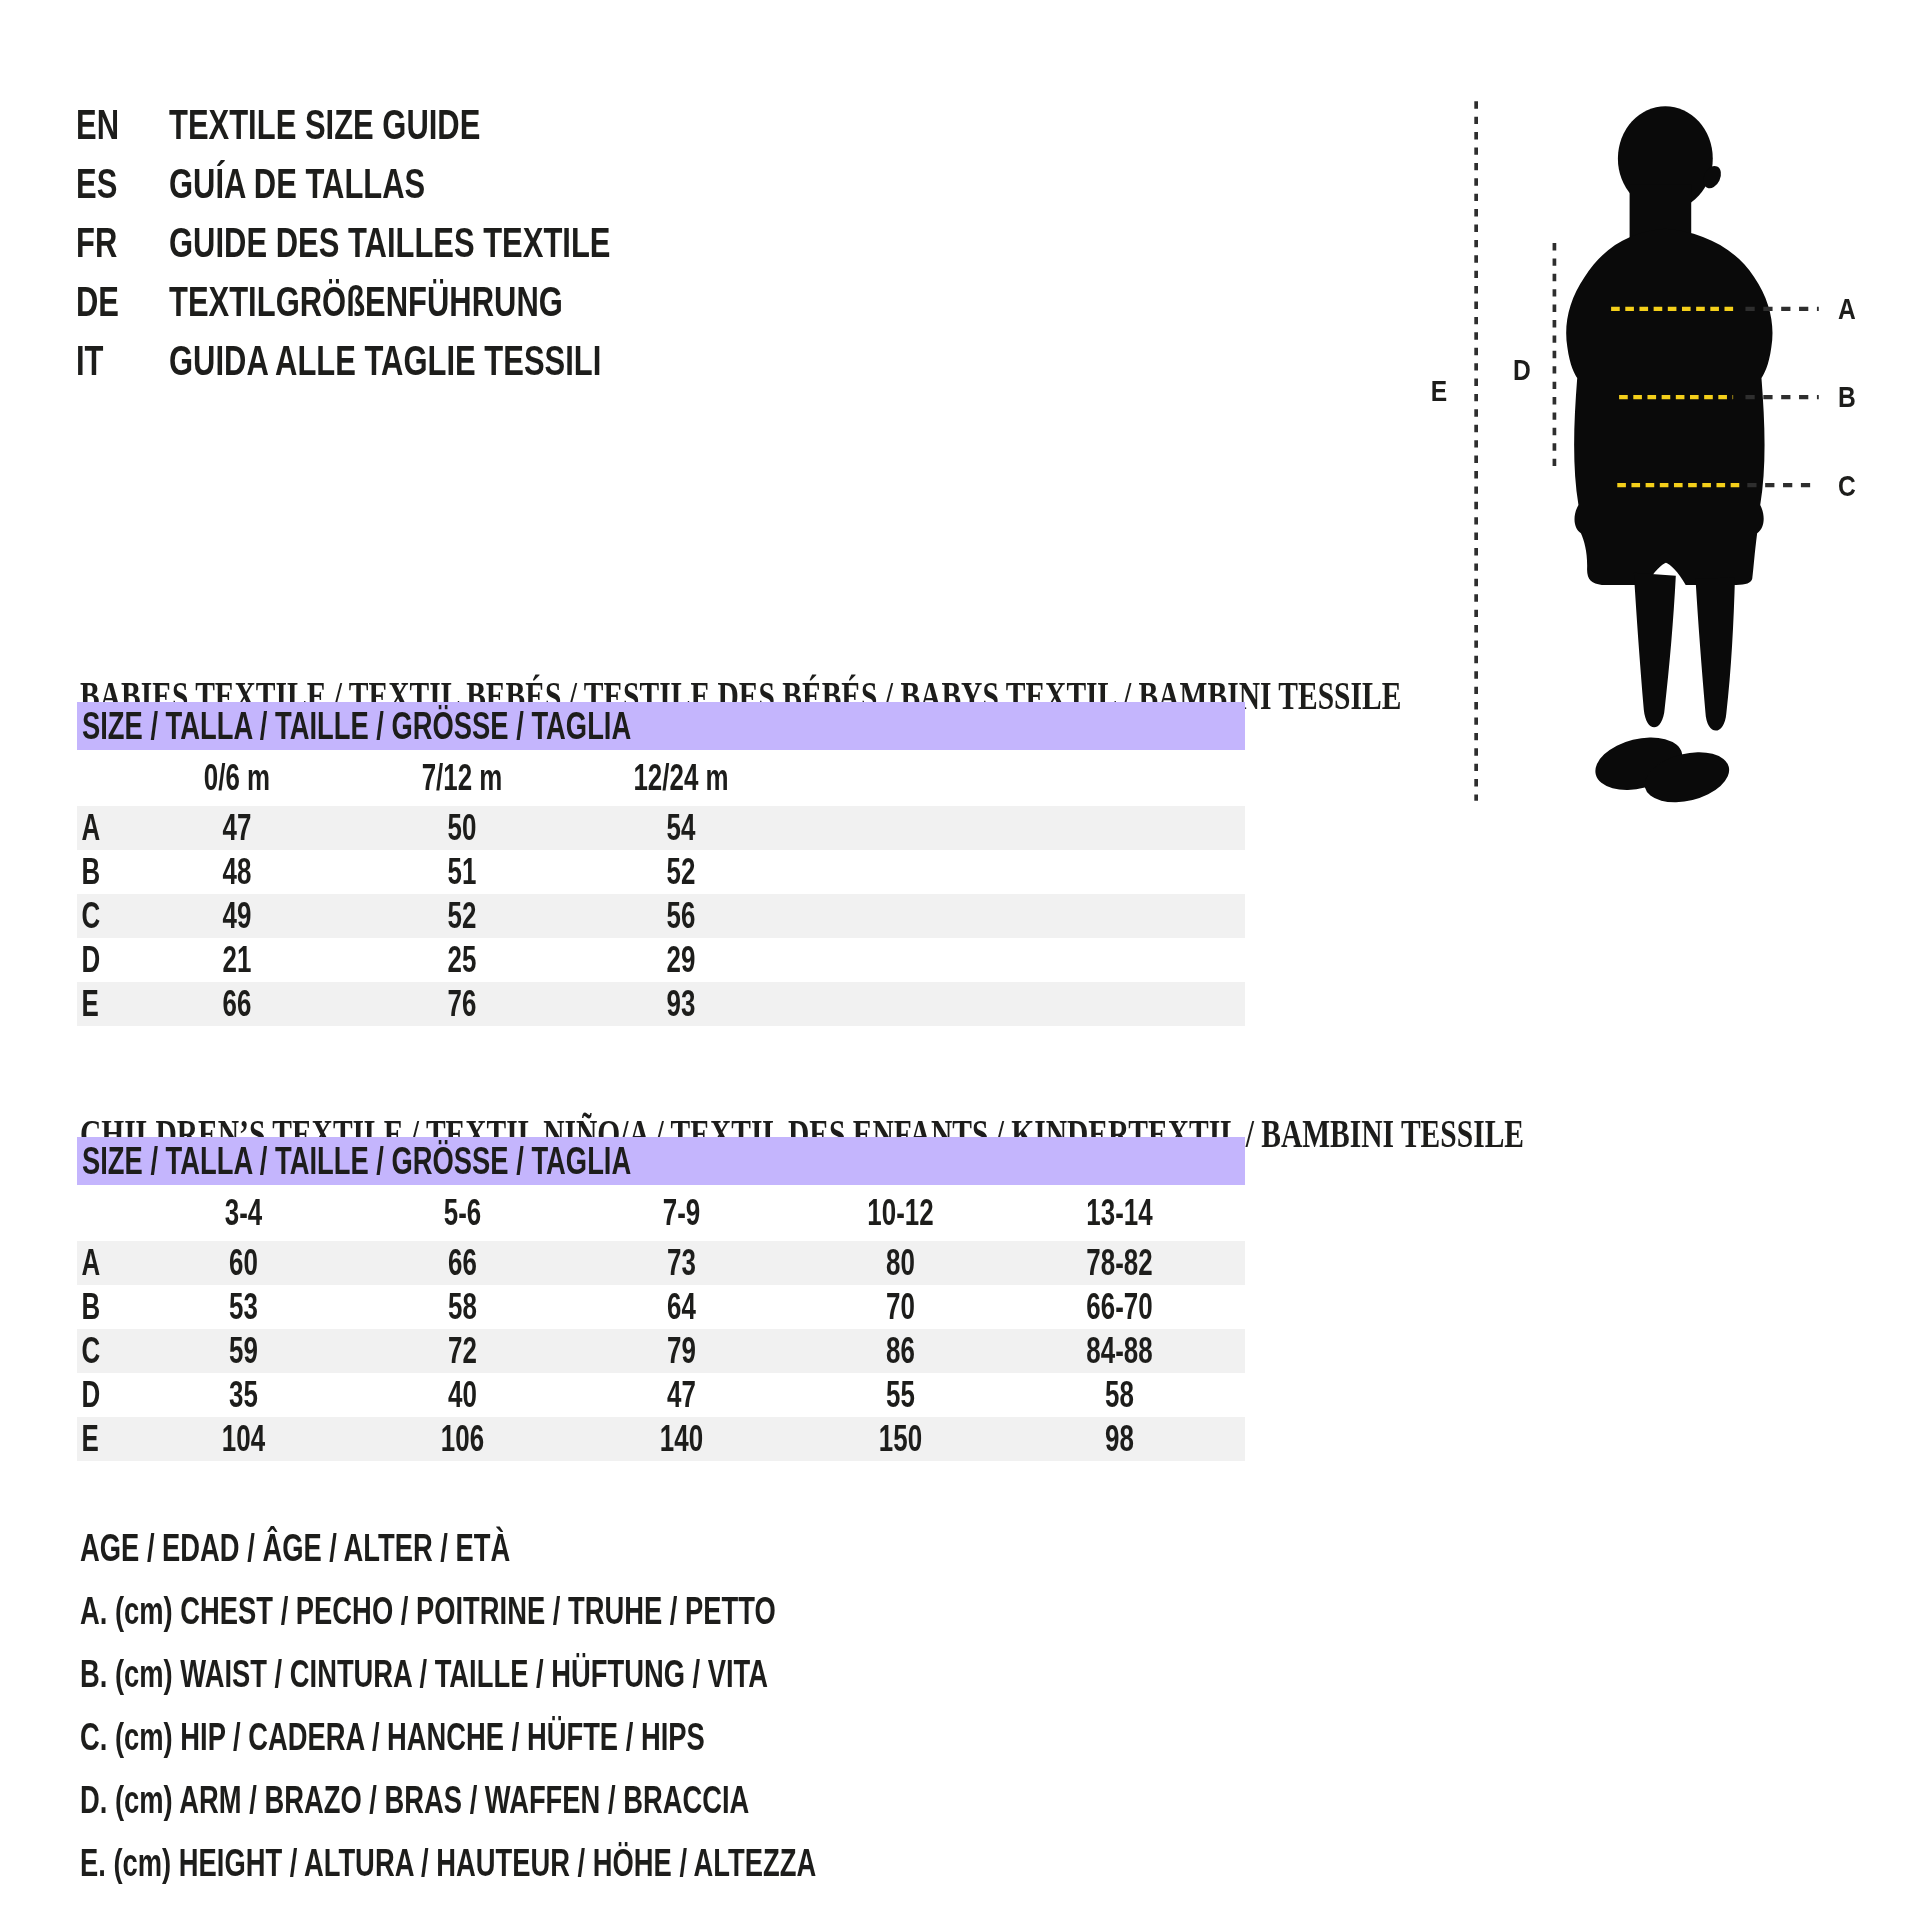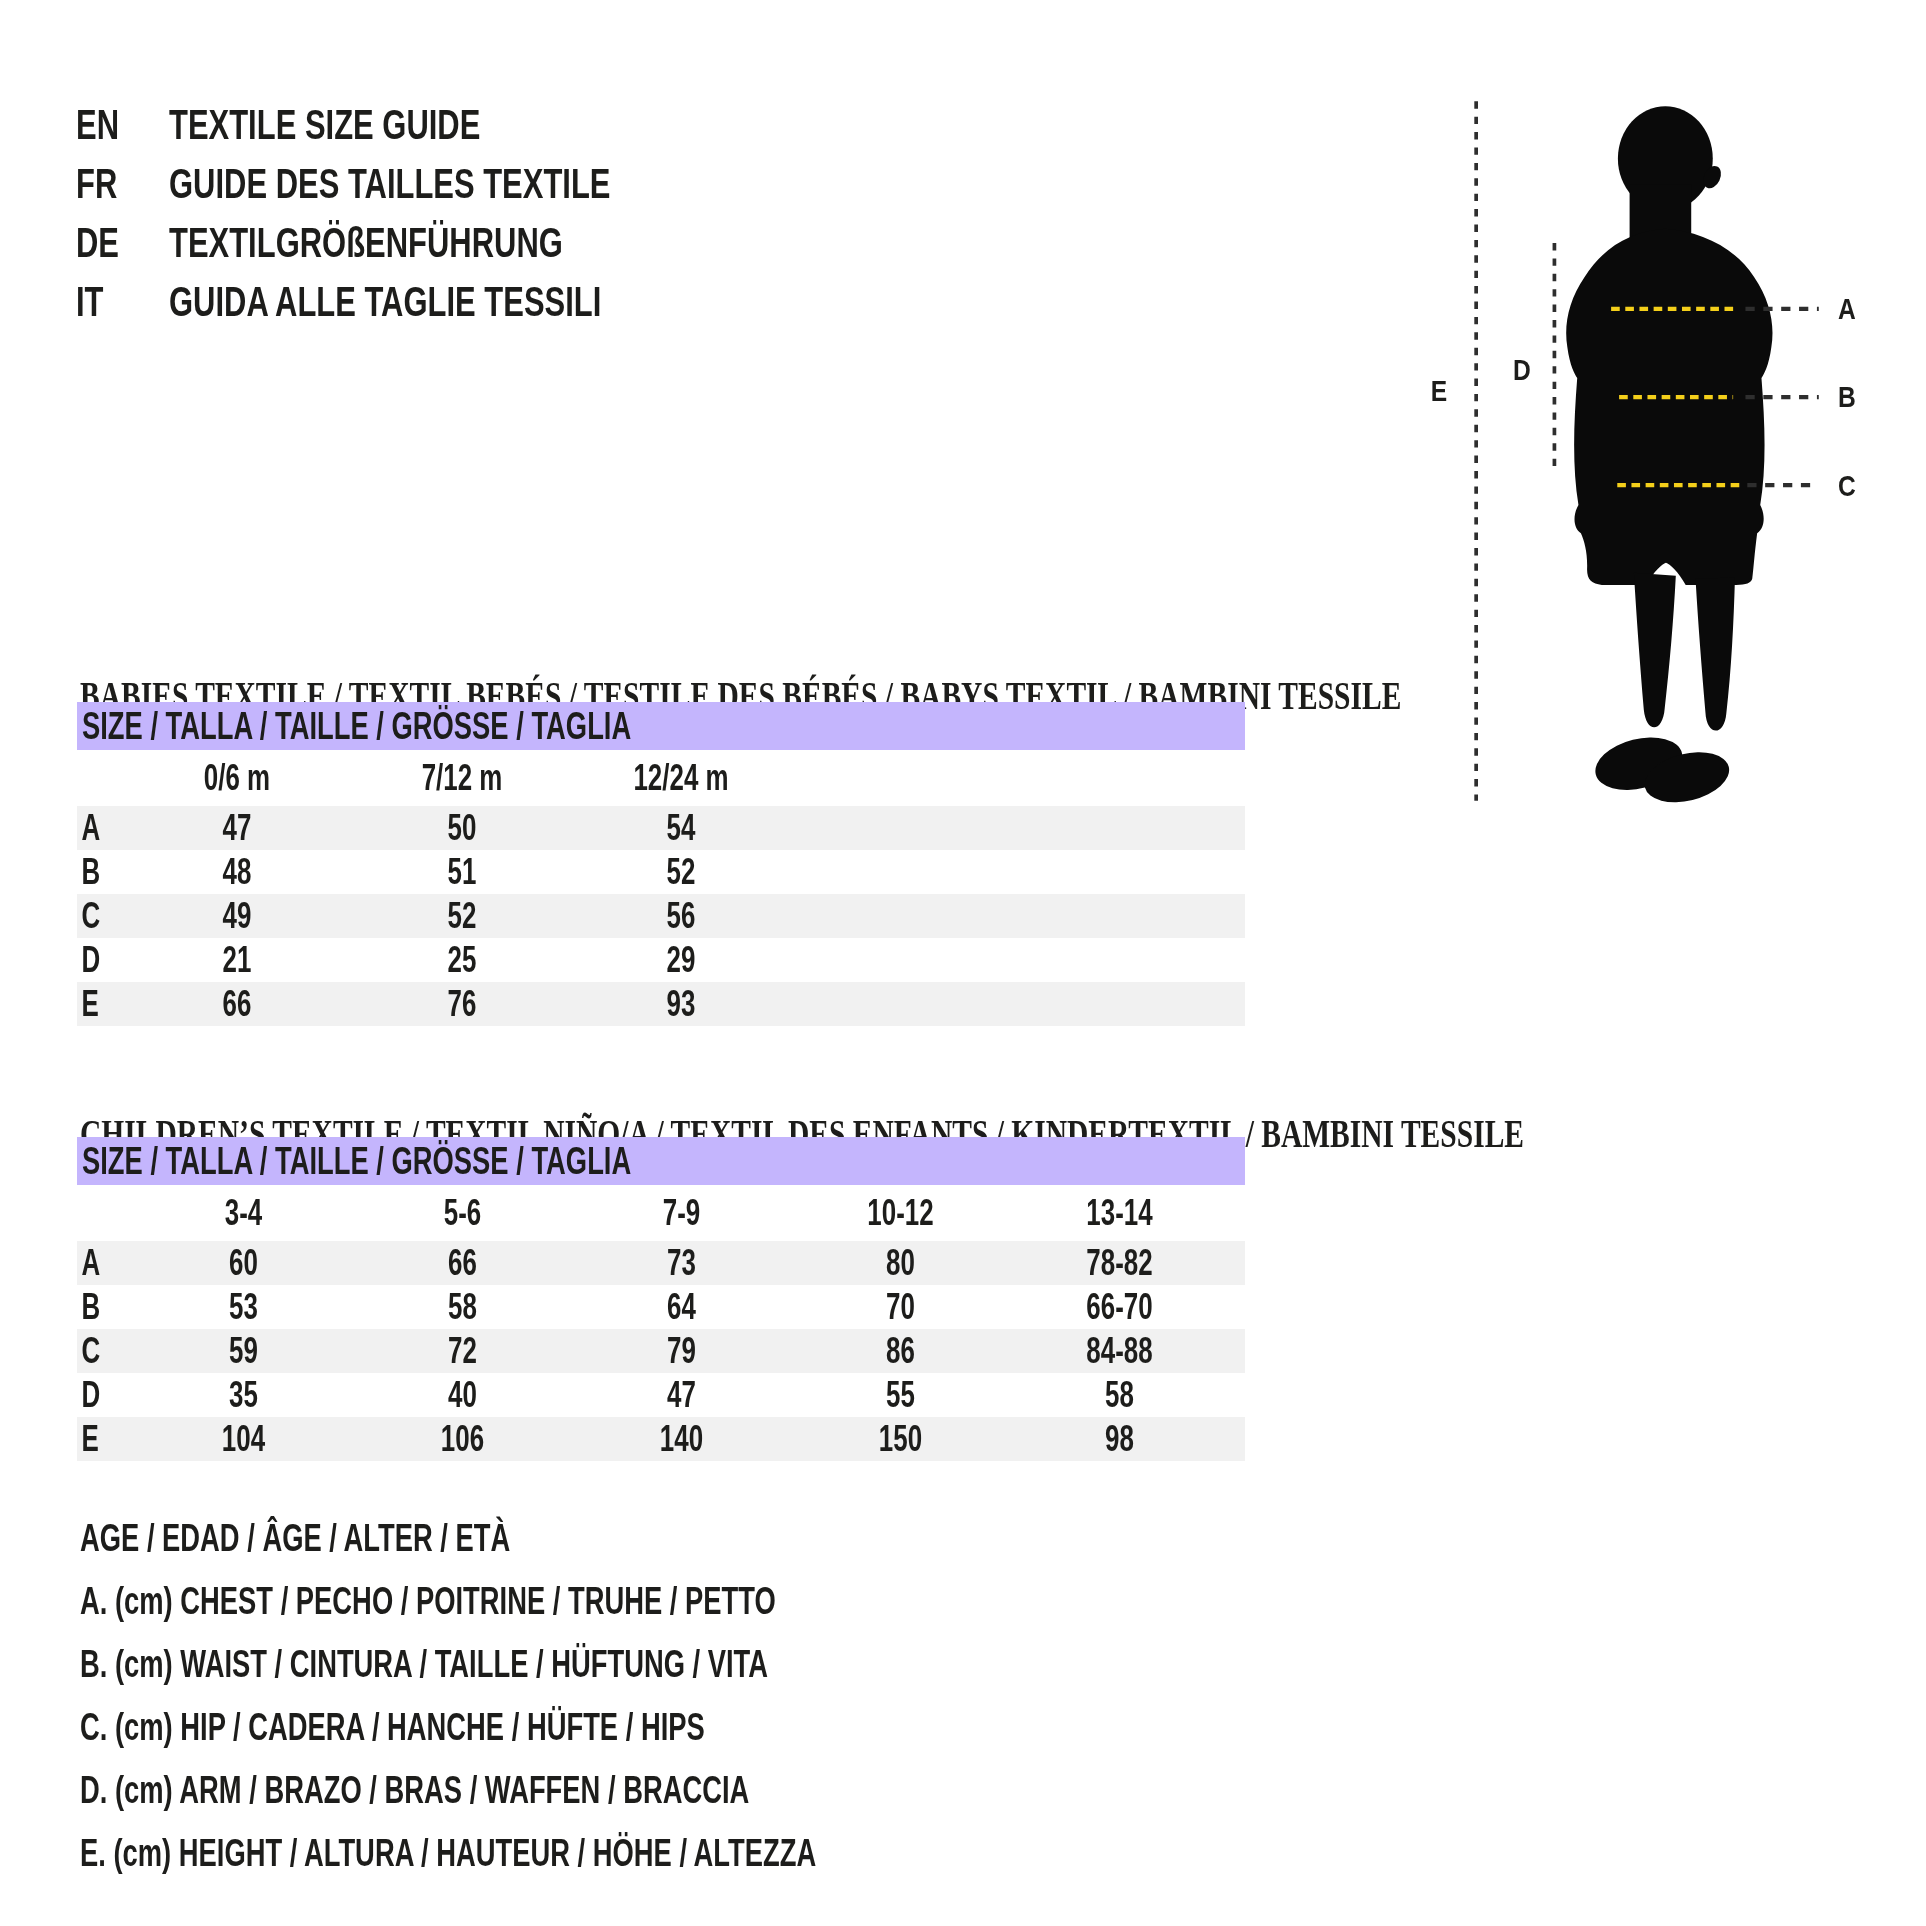--- a/index.html
+++ b/index.html
@@ -80,31 +80,35 @@
     white-space:nowrap;
   }
   .cell.row-label{
     text-align:left;
     transform-origin:0 50%;
     padding-left:6.2px;
   }
 
   
   .legend{position:absolute;left:80px;top:1517px;}
-  .legend-line{height:63px;display:flex;font-size:38px;}
+  .legend-line{height:63px;display:flex;align-items:center;font-size:38px;}
 </style>
 </head>
 <body>
 
 <div class="page">
 
   <div class="languages">
     <div class="lang-row">
       <span class="lang-code cond">EN</span>
       <span class="lang-title cond">TEXTILE SIZE GUIDE</span>
+    </div>
+    <div class="lang-row">
+      <span class="lang-code cond">ES</span>
+      <span class="lang-title cond">GUÍA DE TALLAS</span>
     </div>
     <div class="lang-row">
       <span class="lang-code cond">FR</span>
       <span class="lang-title cond">GUIDE DES TAILLES TEXTILE</span>
     </div>
     <div class="lang-row">
       <span class="lang-code cond">DE</span>
       <span class="lang-title cond">TEXTILGRÖßENFÜHRUNG</span>
     </div>
     <div class="lang-row">

